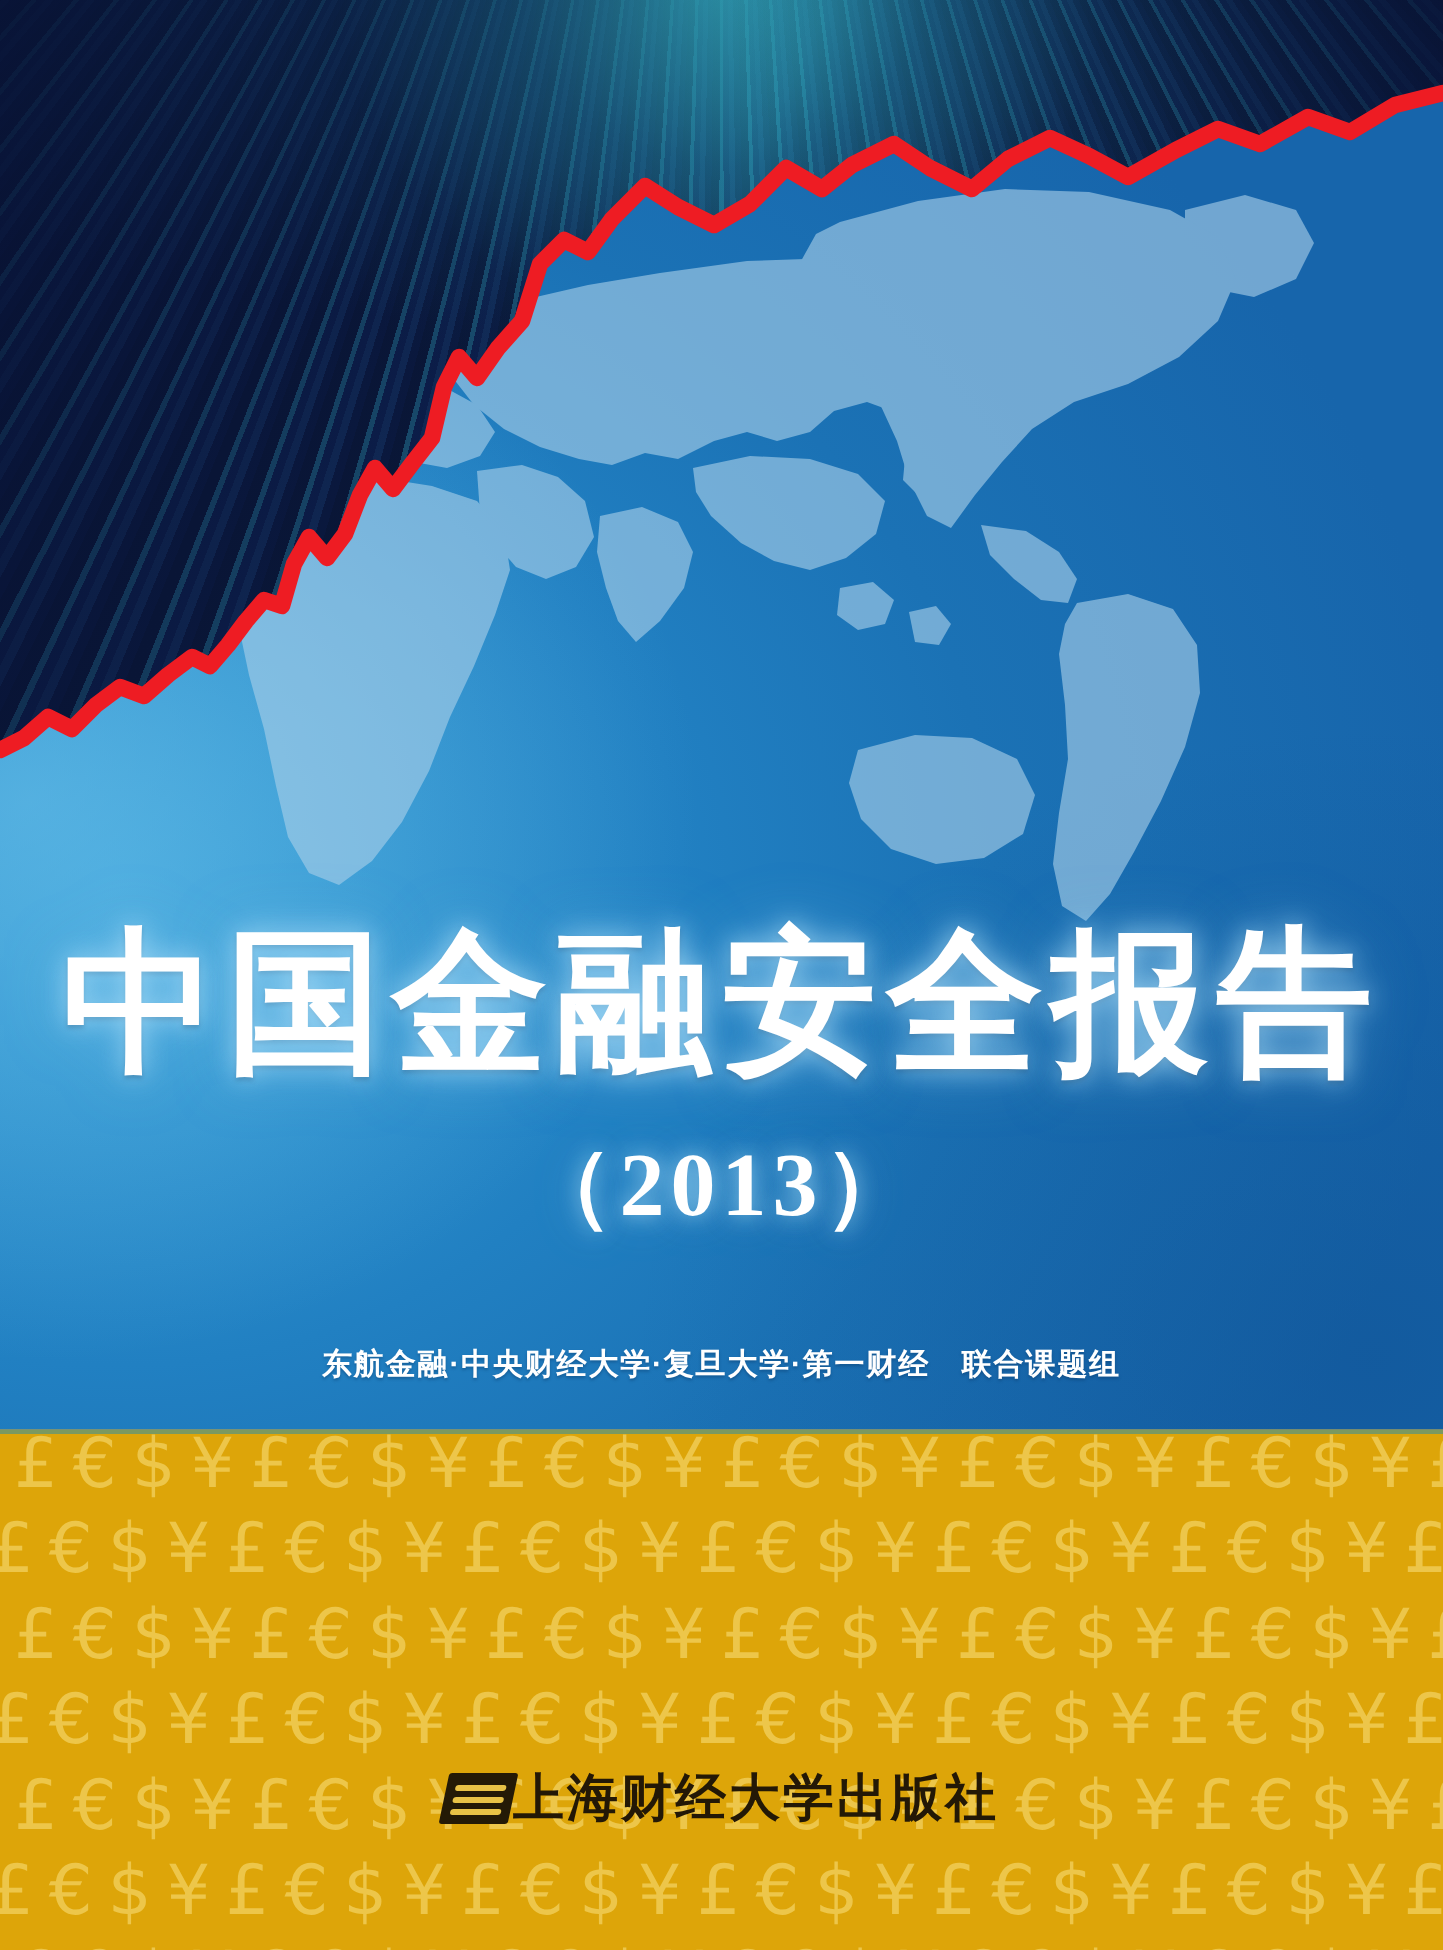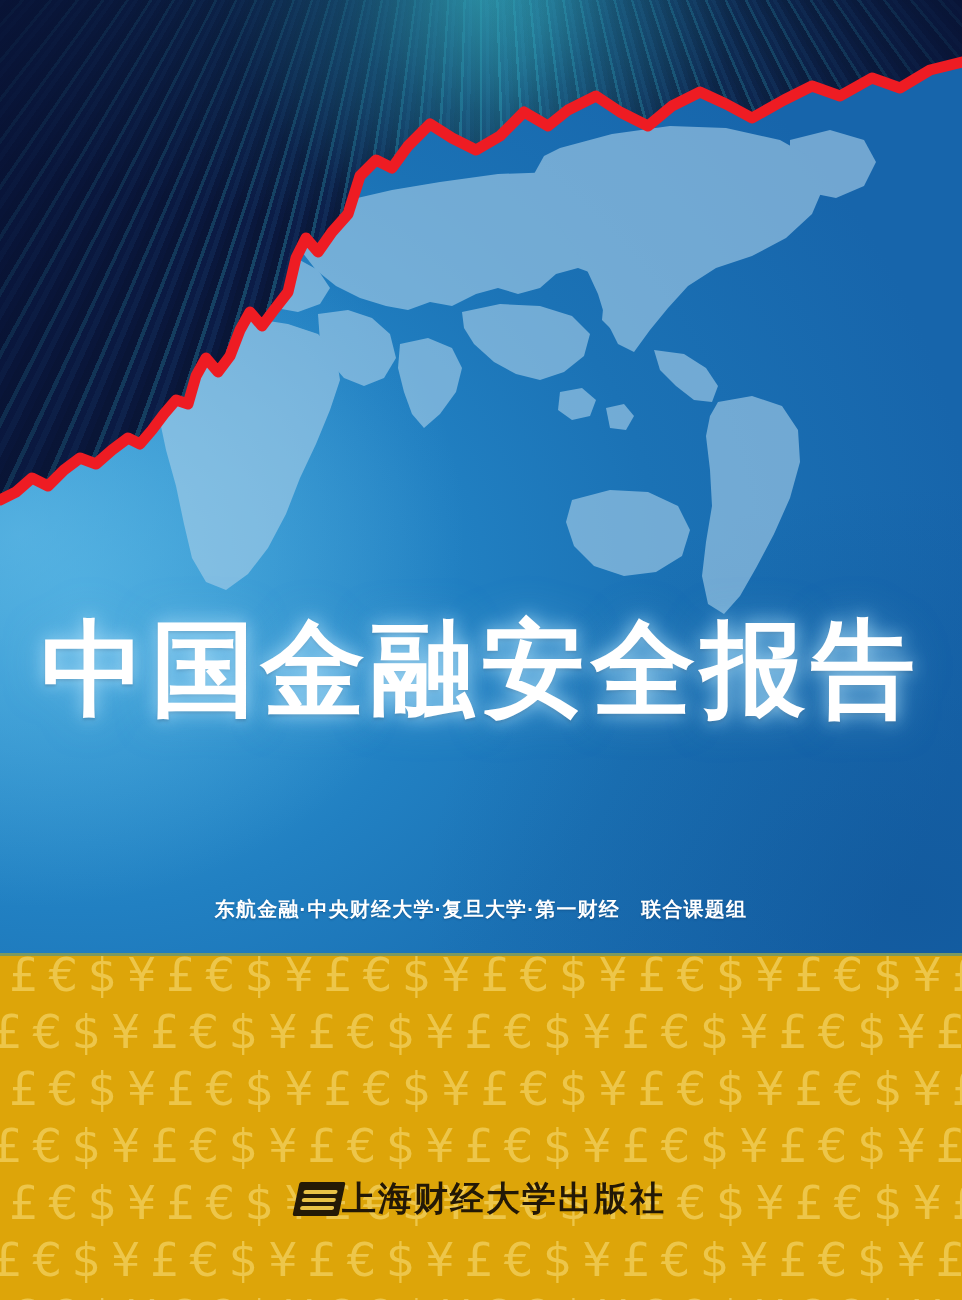--- a/index.html
+++ b/index.html
@@ -298,20 +298,21 @@
                  L376,160 L392,168 L408,146 L430,124 L452,138 L476,150 L500,136
                  L524,112 L548,126 L568,110 L596,96 L620,112 L648,126 L672,106
                  L700,92 L726,104 L752,118 L784,100 L812,86 L840,96 L872,78
                  L900,88 L930,70 L962,62"></path>
       </svg>
     </div>
   </div>
 
   <div class="title-block">
     <h1 class="main-title">中国金融安全报告</h1>
+    <div class="subtitle-year">（2013）</div>
   </div>
 
   <div class="author-line">东航金融·中央财经大学·复旦大学·第一财经　联合课题组</div>
 
   <div class="gold-band">
     <div class="gold-top-rule"></div>
     <div class="currency-rows">
       <div class="currency-row">¥£€$¥£€$¥£€$¥£€$¥£€$¥£€$¥£€$¥£€$¥£€$¥£€$¥£€$¥£€$¥£€$</div>
       <div class="currency-row shift">¥£€$¥£€$¥£€$¥£€$¥£€$¥£€$¥£€$¥£€$¥£€$¥£€$¥£€$¥£€$¥£€$</div>
       <div class="currency-row">¥£€$¥£€$¥£€$¥£€$¥£€$¥£€$¥£€$¥£€$¥£€$¥£€$¥£€$¥£€$¥£€$</div>

